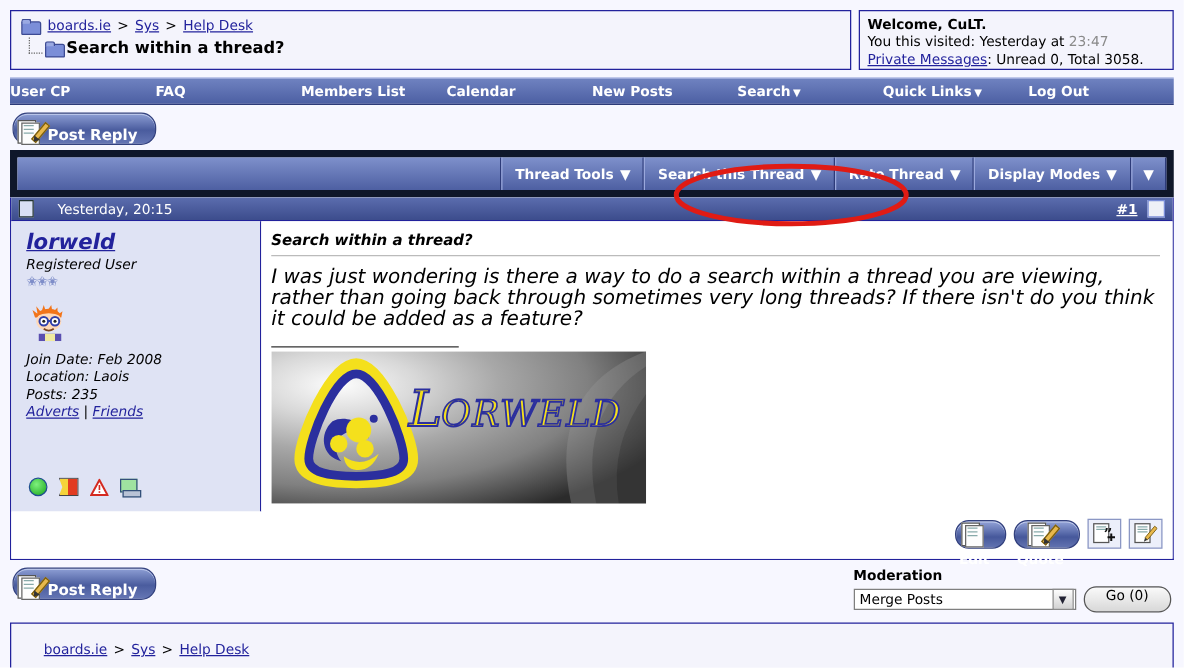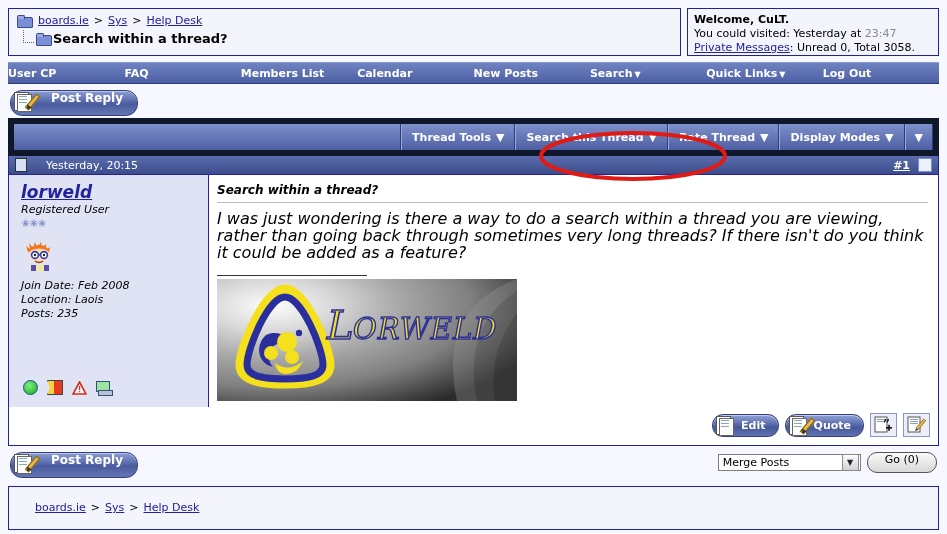--- a/index.html
+++ b/index.html
@@ -55,21 +55,21 @@
   }
   .navstrip .nitem{
     flex:1;text-align:left;color:#fff;font-size:11px;font-weight:bold;
     white-space:nowrap;cursor:pointer;
   }
   .caret{font-size:8px;margin-left:2px;}
 
   
   .btnbar{padding:6px 8px 2px 10px;}
   .pillbtn{
-    display:inline-flex;align-items:flex-start;gap:16px;
+    display:inline-flex;align-items:flex-end;gap:3px;
     height:24px;padding:0 14px 0 2px;border-radius:12px;
     background:linear-gradient(#8d9ed4,#4a5c9e 55%,#6576b4);
     border:1px solid #33417e;color:#fff;font-weight:bold;font-size:12px;
     box-shadow:inset 0 1px 0 #b8c4e8;cursor:pointer;
   }
   .ico-paper{
     width:22px;height:20px;position:relative;display:inline-block;flex:0 0 auto;
   }
   .ico-paper .p1{position:absolute;left:1px;top:1px;width:13px;height:17px;background:#fff;border:1px solid #555;}
   .ico-paper .p2{position:absolute;left:4px;top:3px;width:13px;height:16px;background:#fdfdfd;border:1px solid #666;}
@@ -135,33 +135,33 @@
   .ptext{font-size:16px;line-height:17px;}
   .sigrule{border:none;border-top:1px solid #333;width:150px;margin:14px 0 0 0;}
   .sigimg{margin-top:3px;width:300px;height:122px;position:relative;overflow:hidden;border:0;}
 
   .postfoot{display:flex;justify-content:flex-end;align-items:center;gap:6px;
     padding:6px 8px 8px 8px;background:#fff;}
   .actbtn{
     display:inline-flex;align-items:center;gap:4px;height:21px;padding:0 12px 0 2px;
     border-radius:11px;background:linear-gradient(#93a3d8,#46589b 60%,#6273b0);
     border:1px solid #33417e;color:#fff;font-weight:bold;font-size:11px;
-    box-shadow:inset 0 1px 0 #c0cbec;cursor:pointer;
+    box-shadow:inset 0 1px 0 #c0cbec;cursor:pointer;flex-direction:column;
   }
   .iconbtn{width:25px;height:22px;border:1px solid #8b97c4;background:#eceffa;
     display:inline-flex;align-items:center;justify-content:center;cursor:pointer;}
 
   
   .bottombar{display:flex;align-items:flex-start;justify-content:space-between;
     padding:6px 8px 0 10px;}
   .modbox{margin-right:2px;}
   .modlabel{font-weight:bold;font-size:11px;margin-bottom:2px;}
   .modrow{display:flex;align-items:center;gap:6px;}
   .selbox{
-    width:143px;height:17px;border:1px solid #7f7f7f;background:#fff;
+    width:178px;height:17px;border:1px solid #7f7f7f;background:#fff;
     display:flex;align-items:center;justify-content:space-between;font-size:11px;
     padding:0 0 0 4px;box-sizing:border-box;cursor:pointer;
   }
   .selarrow{width:15px;height:15px;background:linear-gradient(#fdfdfd,#d2d2d2);
     border:1px solid #8a8a8a;display:flex;align-items:center;justify-content:center;
     font-size:8px;color:#223;margin:0 1px 0 0;}
   .gobtn{height:19px;padding:0 17px;border:1px solid #555;background:linear-gradient(#fafafa,#d8d8d8);
     font-size:11px;border-radius:10px;cursor:pointer;}
 
   
@@ -192,21 +192,21 @@
       <div class="titlerow">
         <span class="elbow"></span>
         <span class="folder-ico"></span>
         <span class="thread-title">Search within a thread?</span>
       </div>
     </div>
 
     <div class="welcome-box">
       <div class="wname">Welcome, CuLT.</div>
       <div>
-        <span>You could visited: Yesterday at</span>
+        <span>You this visited: Yesterday at</span>
         <span class="dim">23:47</span>
       </div>
       <div>
         <a href="#">Private Messages</a><span>: Unread 0, Total 3058.</span>
       </div>
     </div>
   </div>
 
   <div class="navstrip">
     <div class="nitem"><span>User CP</span></div>
@@ -290,20 +290,25 @@
             <path d="M12 22 q4 3 8 0" stroke="#7a4520" stroke-width="1.3" fill="none"></path>
             <rect x="8" y="26" width="18" height="6" fill="#5a4fb0"></rect>
             <rect x="13" y="26" width="8" height="6" fill="#f0eaa0"></rect>
           </svg>
         </div>
 
         <div class="uinfo">
           <div>Join Date: Feb 2008</div>
           <div>Location: Laois</div>
           <div>Posts: 235</div>
+          <div>
+            <a href="#">Adverts</a>
+            <span>|</span>
+            <a href="#">Friends</a>
+          </div>
         </div>
 
         <div class="uicons">
           <span class="dot-on"></span>
           <span class="flag-ico"></span>
           <span class="warn-wrap">
             <svg width="15" height="14" viewBox="0 0 15 14">
                 <path d="M7.5 1 L14 13 L1 13 Z" fill="#fff" stroke="#d42a20" stroke-width="1.6"></path>
                 <rect x="6.9" y="5" width="1.3" height="4" fill="#d42a20"></rect>
                 <rect x="6.9" y="10" width="1.3" height="1.3" fill="#d42a20"></rect>
@@ -404,20 +409,21 @@
       <span class="ico-paper">
         <span class="p1"></span>
           <span class="p2"></span>
           <span class="lines"></span>
           <span class="pen"></span>
       </span>
       <span>Post Reply</span>
     </div>
 
     <div class="modbox">
+      <div class="modlabel">Moderation</div>
       <div class="modrow">
         <div class="selbox">
           <span>Merge Posts</span>
           <span class="selarrow">▼</span>
         </div>
         <div class="gobtn">Go (0)</div>
       </div>
     </div>
   </div>
 

